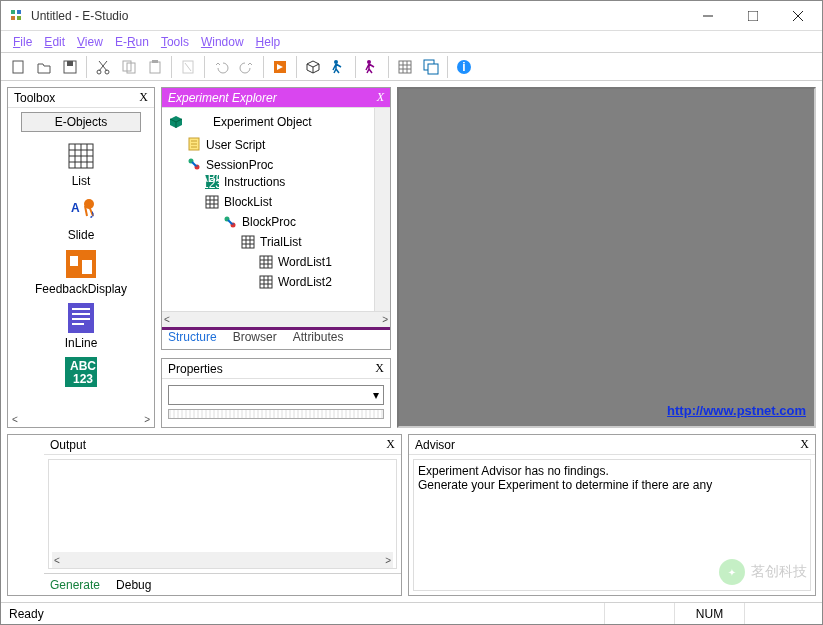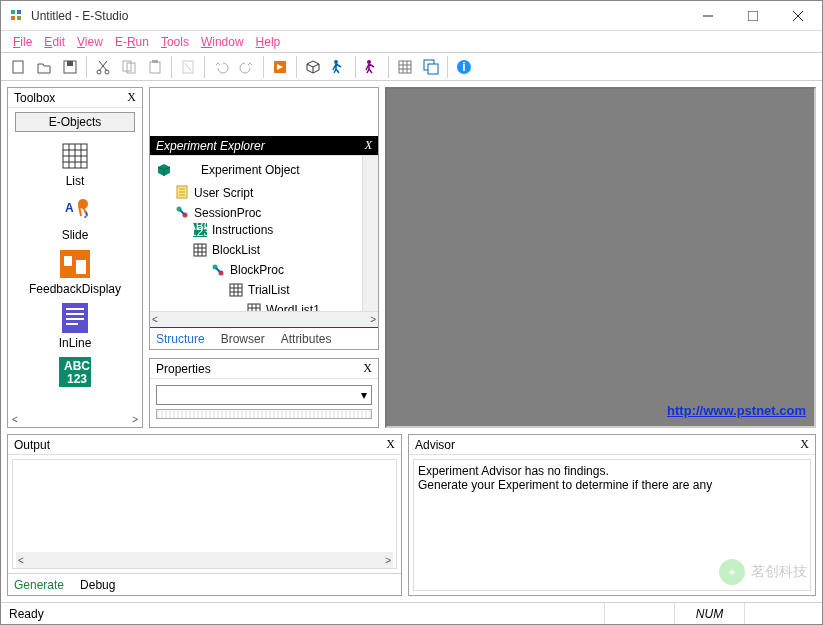--- a/index.html
+++ b/index.html
@@ -7,38 +7,38 @@
 
 
 .titlebar { height: 30px; display: flex; align-items: center; padding: 0 2px 0 8px; background: #fff; border-bottom: 1px solid #ddd; }
 .titlebar .app-icon { width: 16px; height: 16px; margin-right: 6px; }
 .titlebar .title { flex: 1; color: #333; }
 .titlebar .winbtn { width: 45px; height: 28px; display: flex; align-items: center; justify-content: center; color: #222; }
 .titlebar .winbtn svg { width: 10px; height: 10px; }
 
 
 .menubar { height: 22px; display: flex; align-items: center; padding: 0 6px; border-bottom: 1px solid #d0d0d0; background: #fff; }
-.menubar span { padding: 8px 6px; color: #ec4899; }
+.menubar span { padding: 8px 6px; color: #8b5cf6; }
 .menubar span u { text-decoration: underline; }
 
 
 .toolbar { height: 28px; display: flex; align-items: center; padding: 0 4px; background: #fff; border-bottom: 1px solid #d0d0d0; }
 .tbtn { width: 24px; height: 24px; display: flex; align-items: center; justify-content: center; margin: 0 1px; }
 .tsep { width: 1px; height: 22px; background: #d0d0d0; margin: 0 3px; }
 
 
 .mainrow { flex: 1; display: flex; padding: 6px; gap: 6px; background: #fff; min-height: 0; }
-.leftcol { width: 136px; display: flex; flex-direction: column; justify-content: flex-end; }
+.leftcol { width: 148px; display: flex; flex-direction: column; justify-content: flex-end; }
 .midcol { width: 230px; display: flex; flex-direction: column; gap: 8px; }
 .rightcol { flex: 1; display: flex; }
 
 
 .panel { border: 1px solid #a0a0a0; background: #fff; display: flex; flex-direction: column; min-height: 0; }
 .panel-title { height: 20px; display: flex; align-items: center; padding: 0 6px; font-family: Consolas, monospace; border-bottom: 1px solid #e0e0e0; }
-.panel-title.blue { background: #000000; color: #fff; font-style: italic; margin-top: 48px; }
+.panel-title.blue { background: #d946ef; color: #fff; font-style: italic; }
 .panel-title .x { margin-left: auto; font-family: "Segoe UI"; }
 
 
 .toolbox-body { flex: 1; padding: 4px; display: flex; flex-direction: column; align-items: center; gap: 2px; overflow: hidden; position: relative; }
 .eobjects-btn { width: 120px; height: 20px; border: 1px solid #999; background: #f0f0f0; display: flex; align-items: center; justify-content: center; margin-bottom: 4px; }
 .tool-item { width: 100%; display: flex; flex-direction: column; align-items: center; padding: 2px 0; font-family: Consolas, monospace; font-size: 11px; }
 .tool-item .icon { width: 32px; height: 32px; display: flex; align-items: center; justify-content: center; margin-bottom: 2px; }
 .tool-scroll { position: absolute; bottom: 2px; left: 4px; right: 4px; display: flex; justify-content: space-between; }
 .tool-scroll span { font-size: 10px; color: #555; }
 
@@ -52,48 +52,48 @@
 .tree .row .lbl { font-size: 12px; }
 .tree .ind0 { padding-left: 4px; gap: 29px; }
 .tree .ind1 { padding-left: 22px; align-items: flex-end; }
 .tree .ind2 { padding-left: 40px; }
 .tree .ind3 { padding-left: 58px; }
 .tree .ind4 { padding-left: 76px; }
 .tree .ind5 { padding-left: 94px; }
 .tree .ic { width: 16px; height: 16px; display: inline-flex; align-items: center; justify-content: center; }
 
 
-.etabs { height: 22px; border-top: 1px solid #701a75; display: flex; align-items: center; padding: 0 6px; gap: 16px; background: #fff; }
+.etabs { height: 22px; border-top: 3px solid #701a75; display: flex; align-items: flex-start; padding: 0 6px; gap: 16px; background: #fff; }
 .etabs span { color: #444; }
 .etabs span.active { color: #1e6fd9; }
 
 
 .props-body { padding: 6px; display: flex; flex-direction: column; gap: 4px; }
 .propsel { height: 20px; border: 1px solid #888; display: flex; align-items: center; justify-content: flex-end; padding: 0 4px; }
 .propstrip { height: 10px; border: 1px solid #aaa; background: repeating-linear-gradient(90deg,#eee 0 2px,#fff 2px 4px); }
 
 
 .preview { flex: 1; background: #808080; border: 2px inset #ccc; position: relative; display: flex; align-items: flex-end; justify-content: flex-end; padding: 8px; }
 .preview a { color: #1030e0; font-weight: bold; text-decoration: underline; font-size: 13px; }
 
 
 .bottomrow { display: flex; padding: 0 6px 6px 6px; gap: 6px; height: 168px; }
-.bot-left { width: 395px; }
+.bot-left { width: 395px; padding-left: 36px; }
 .bot-right { flex: 1; }
 .output-body { flex: 1; background: #fff; border: 1px solid #ddd; margin: 4px; position: relative; }
 .output-body .hscroll { position: absolute; left: 3px; right: 3px; bottom: 0; height: 16px; background: #f0f0f0; display: flex; justify-content: space-between; align-items: center; padding: 0 2px; }
 .output-body .hscroll span { font-size: 10px; color: #555; }
 .otabs { height: 22px; border-top: 1px solid #d0d0d0; display: flex; align-items: center; padding: 0 6px; gap: 16px; }
 .otabs span.active { color: #15803d; }
 .advisor-body { flex: 1; background: #fff; border: 1px solid #ddd; margin: 4px; padding: 4px; font-family: Consolas, monospace; font-size: 12px; white-space: pre; overflow: hidden; }
 
 
 .statusbar { height: 22px; border-top: 1px solid #d0d0d0; background: #fff; display: flex; align-items: center; padding: 0 8px; }
 .statusbar .sleft { flex: 1; }
-.statusbar .cell { width: 70px; border-left: 1px solid #e0e0e0; text-align: center; height: 100%; display: flex; align-items: center; justify-content: center; font-style: italic; }
+.statusbar .cell { width: 70px; border-left: 1px solid #e0e0e0; text-align: center; height: 100%; display: flex; align-items: center; justify-content: center; }
 
 
 .watermark { position: absolute; right: 16px; bottom: 40px; display: flex; align-items: center; gap: 6px; opacity: 0.6; pointer-events: none; }
 .watermark .circ { width: 26px; height: 26px; border-radius: 50%; background: #9fe69f; display: flex; align-items: center; justify-content: center; color: #fff; font-size: 10px; }
 .watermark .txt { color: #aaa; font-size: 14px; }
 </style>
 </head>
 <body>
 
 <div class="titlebar">

